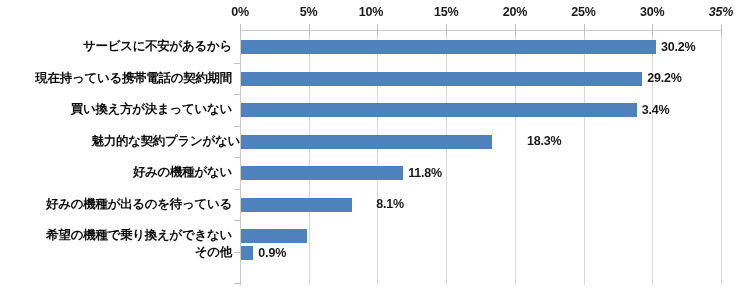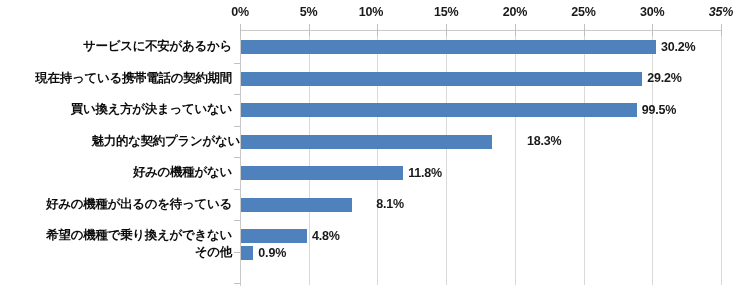--- a/index.html
+++ b/index.html
@@ -179,21 +179,21 @@
       <div class="cat-tick" style="top: 62.5px;"></div>
       <div class="row" style="top: 62.5px;">
         <div class="cat-label">現在持っている携帯電話の契約期間</div>
         <div class="bar" style="width: 401.291px; background: rgb(79, 129, 189);"></div>
         <div class="bar-value" style="left: 642.291px;">29.2%</div>
       </div>
       <div class="cat-tick" style="top: 94px;"></div>
       <div class="row" style="top: 94px;">
         <div class="cat-label">買い換え方が決まっていない</div>
         <div class="bar" style="width: 395.794px; background: rgb(79, 129, 189);"></div>
-        <div class="bar-value" style="left: 636.794px;">99.5%</div>
+        <div class="bar-value" style="left: 636.794px;">3.4%</div>
       </div>
       <div class="cat-tick" style="top: 125.5px;"></div>
       <div class="row" style="top: 125.5px; padding-left: 8px;">
         <div class="cat-label">魅力的な契約プランがない</div>
         <div class="bar" style="width: 251.494px; background: rgb(79, 129, 189);"></div>
         <div class="bar-value" style="left: 494px; margin-left: 28px;">18.3%</div>
       </div>
       <div class="cat-tick" style="top: 157px;"></div>
       <div class="row" style="top: 157px;">
         <div class="cat-label">好みの機種がない</div>
@@ -203,21 +203,20 @@
       <div class="cat-tick" style="top: 188.5px;"></div>
       <div class="row" style="top: 188.5px;">
         <div class="cat-label">好みの機種が出るのを待っている</div>
         <div class="bar" style="width: 111.317px; background: rgb(79, 129, 189);"></div>
         <div class="bar-value" style="left: 352.317px; padding-left: 24px;">8.1%</div>
       </div>
       <div class="cat-tick" style="top: 220px;"></div>
       <div class="row" style="top: 220px;">
         <div class="cat-label">希望の機種で乗り換えができない</div>
         <div class="bar" style="width: 65.9657px; background: rgb(79, 129, 189);"></div>
-        <div class="bar-value" style="left: 306.966px;">4.8%</div>
       </div>
       <div class="cat-tick" style="top: 251.5px;"></div>
       <div class="row" style="top: 237px;">
         <div class="cat-label">その他</div>
         <div class="bar" style="width: 12.3686px; background: rgb(79, 129, 189);"></div>
         <div class="bar-value" style="left: 253.369px;">0.9%</div>
       </div>
       <div class="cat-tick" style="top: 283px;"></div>
     </div>
 

